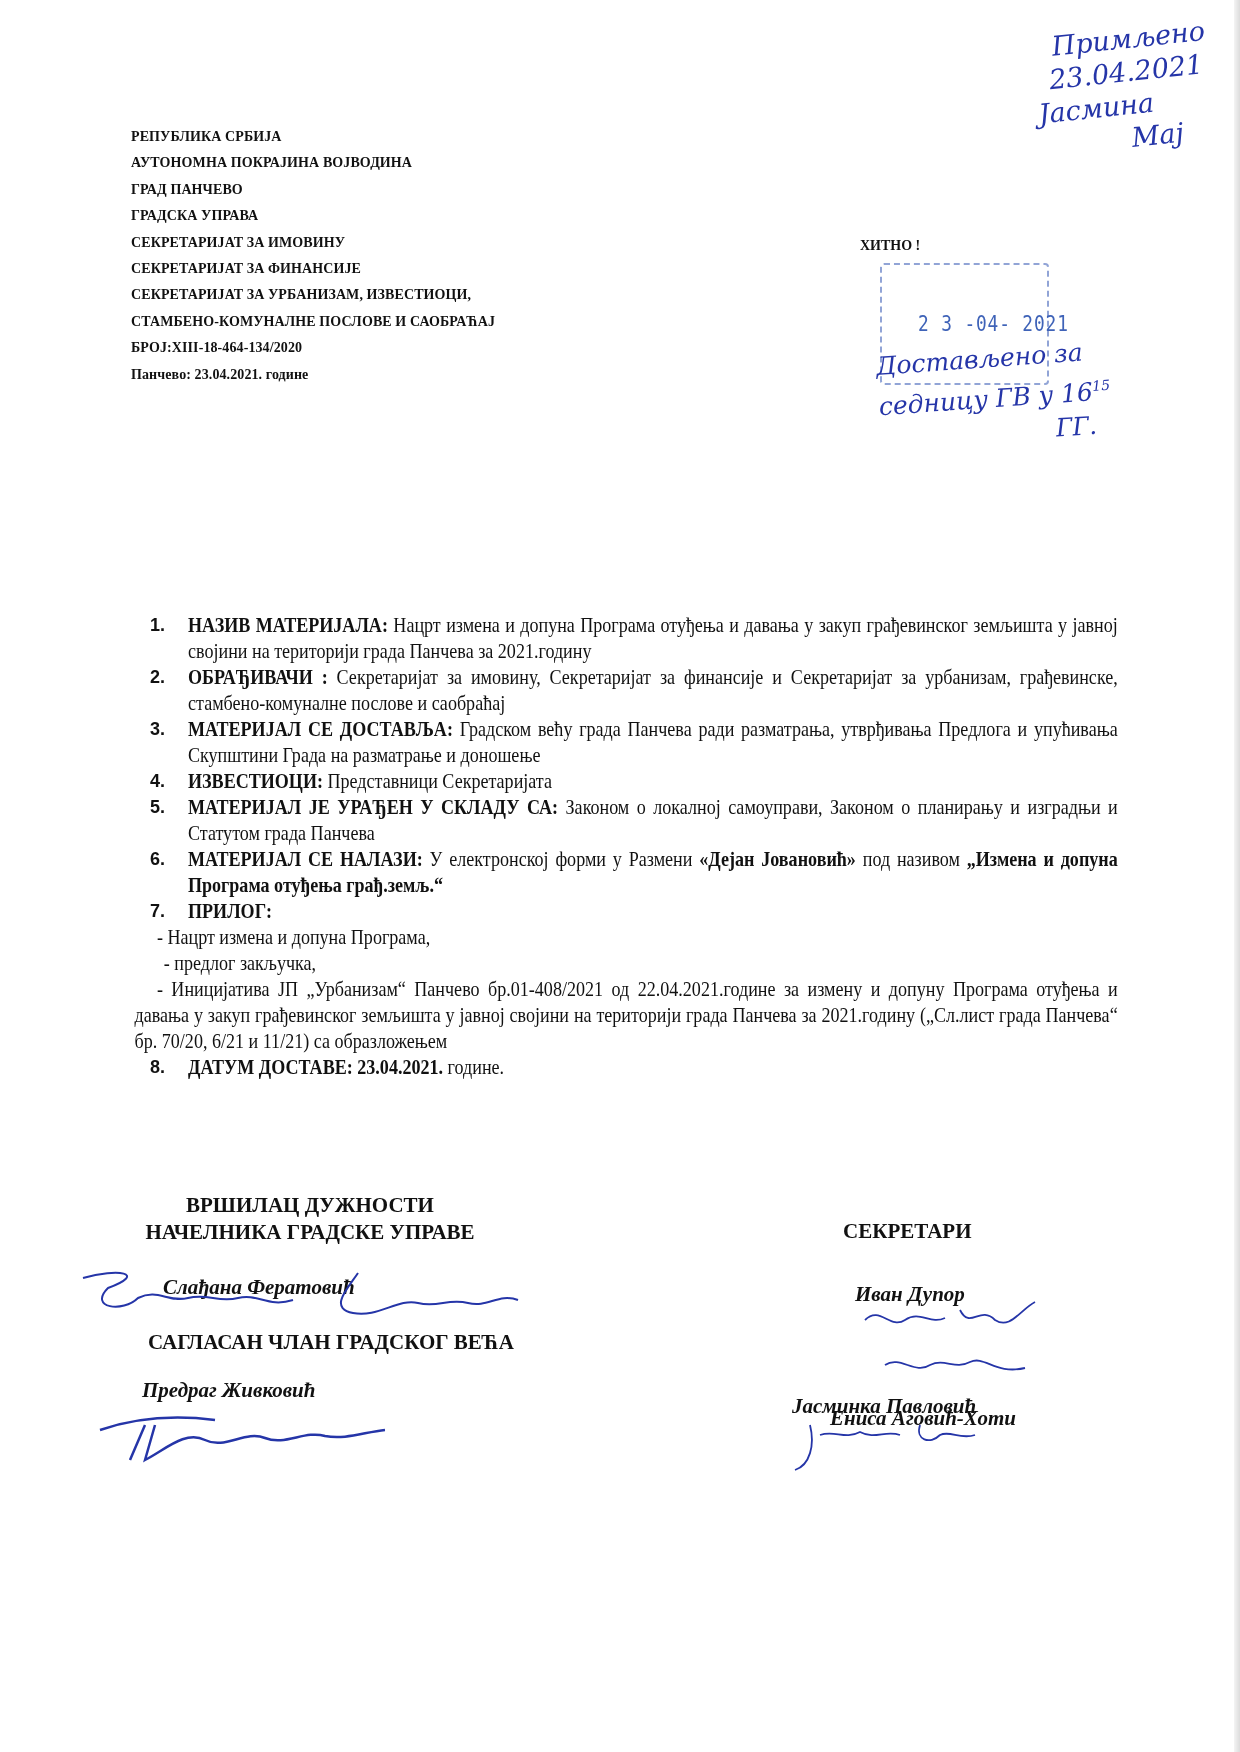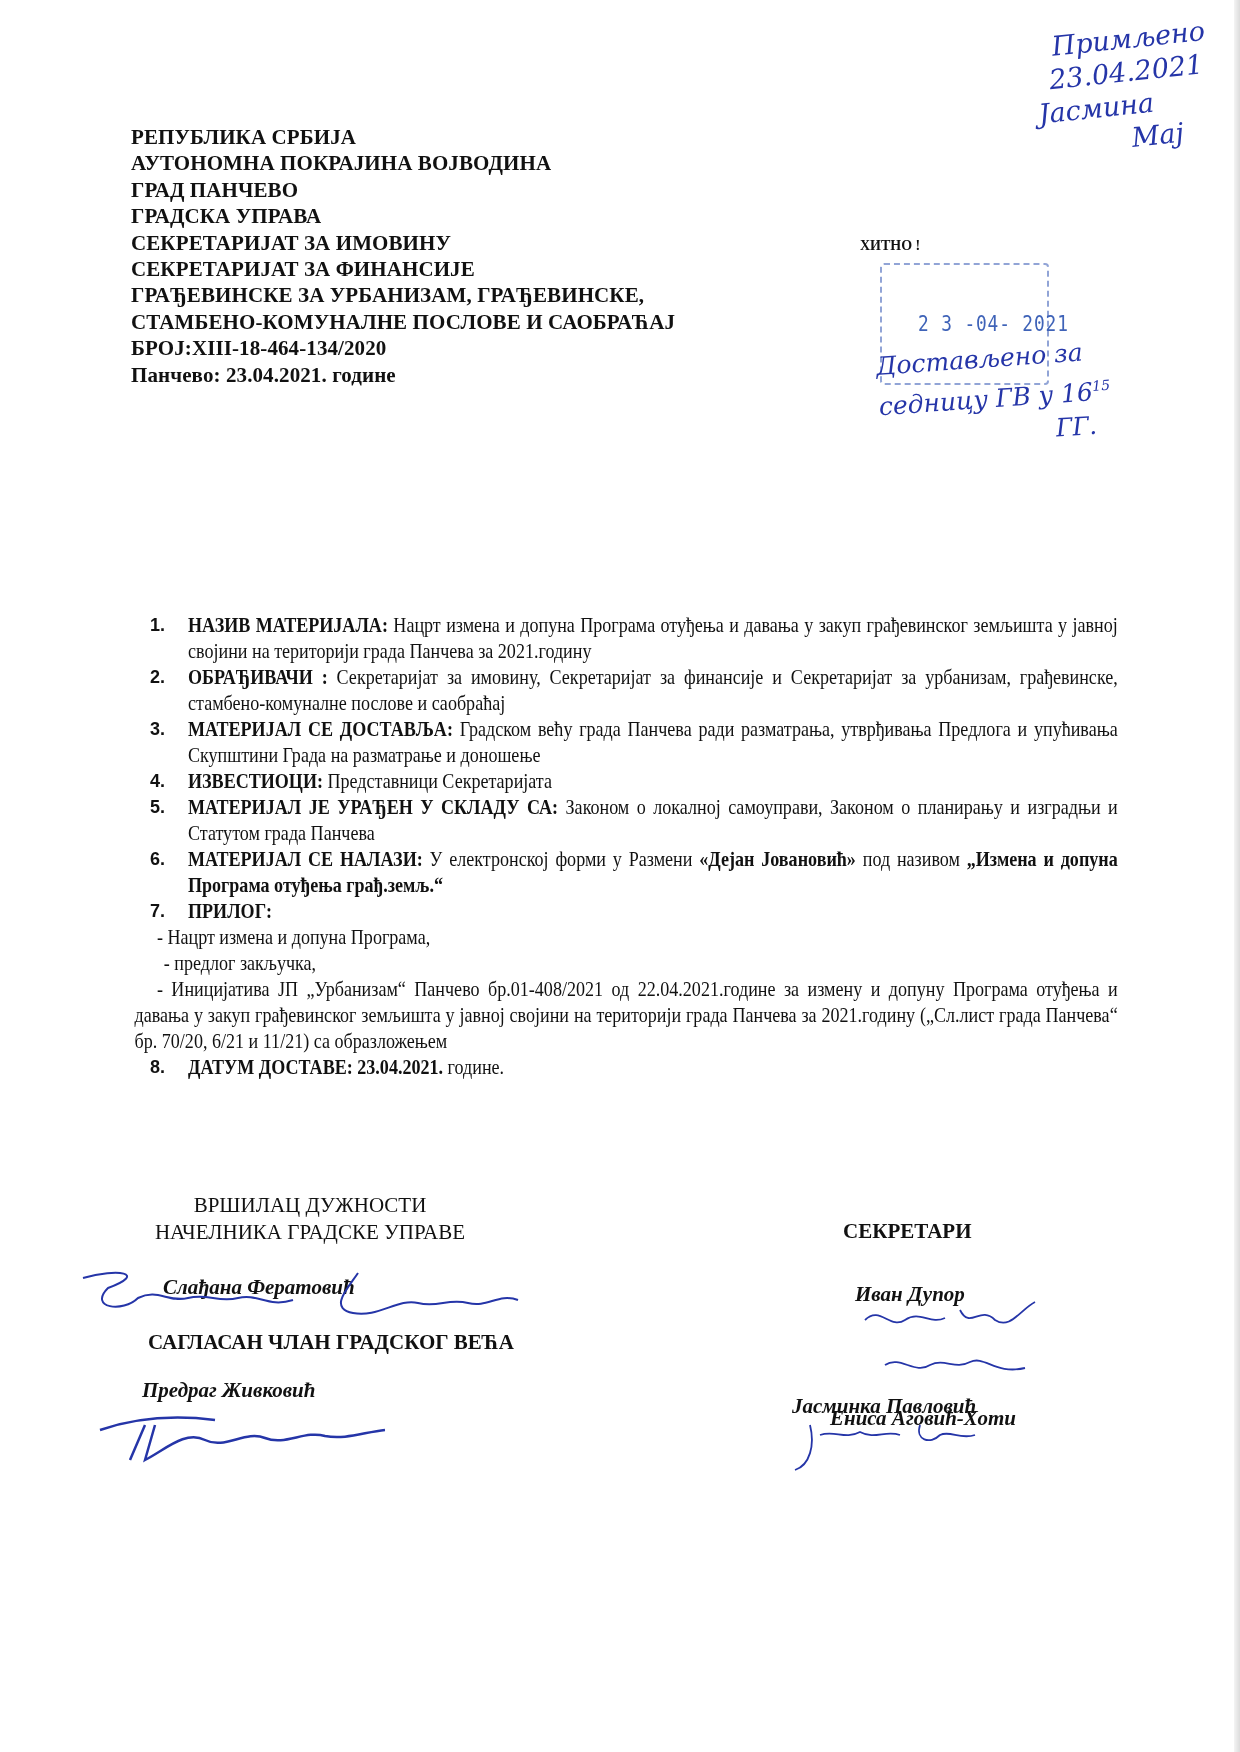--- a/index.html
+++ b/index.html
@@ -1,31 +1,31 @@
 <!DOCTYPE html>
 <html><head>
 <meta charset="utf-8">
 <style>
   html, body { margin:0; padding:0; background:#ffffff; }
   body { width:1240px; height:1752px; position:relative; overflow:hidden; font-family:"Liberation Serif", "DejaVu Serif", serif; color:#111; }
   .page { position:absolute; left:0; top:0; width:1240px; height:1752px; background:#fff; }
   .edge { position:absolute; right:0; top:0; width:6px; height:1752px; background:linear-gradient(to right,#f4f4f4,#dcdcdc); }
-  .hdr { position:absolute; left:131px; top:124px; font-weight:bold; font-size:21px; line-height:26.4px; letter-spacing:0.1px; }
+  .hdr { position:absolute; left:131px; top:124px; font-weight:bold; font-size:14px; line-height:26.4px; letter-spacing:0.1px; }
   .hdr div { white-space:nowrap; }
   .urgent { position:absolute; left:860px; top:238px; font-weight:bold; font-size:14px; }
   .addressee { position:absolute; left:182px; top:500px; font-weight:bold; font-size:21px; letter-spacing:0.2px; }
   .list { position:absolute; left:150px; top:612px; width:970px; font-size:21px; line-height:26px; }
   .item { position:relative; padding-left:38px; }
   .item .num { position:absolute; left:0; top:0; font-family:"Liberation Sans", sans-serif; font-weight:bold; font-size:18px; }
   .item .lbl { font-weight:bold; }
   .cond { transform:scaleX(0.86); transform-origin:left top; width:116%; display:block; text-align:justify; }
   .sub { padding-left:10px; }
   .para { margin-left:-18px; text-align:justify; }
   .b { font-weight:bold; }
-  .sig-left-title { position:absolute; left:145px; top:1192px; font-weight:normal; font-size:21px; line-height:27px; text-align:center; width:330px; }
+  .sig-left-title { position:absolute; left:145px; top:1192px; font-weight:bold; font-size:21px; line-height:27px; text-align:center; width:330px; }
   .sig-right-title { position:absolute; left:843px; top:1219px; font-weight:bold; font-size:21px; }
   .signame { position:absolute; font-weight:bold; font-style:italic; font-size:21px; white-space:nowrap; }
   .role { position:absolute; font-weight:bold; font-size:21px; white-space:nowrap; }
   .ink { position:absolute; color:#2535a8; font-family:"DejaVu Serif", serif; font-style:italic; }
   .stamp { position:absolute; left:880px; top:263px; width:165px; height:118px; border:2px dashed #6d86c9; border-radius:4px; opacity:0.75; }
   .stamp-date { position:absolute; left:918px; top:312px; color:#3f63b8; font-family:"DejaVu Sans Mono", monospace; font-size:21px; letter-spacing:1px; transform:scaleX(0.85); transform-origin:left top; }
   svg.scribble { position:absolute; overflow:visible; }
 </style>
 </head>
 <body>
@@ -33,21 +33,21 @@
 <div class="page">
   <div class="edge"></div>
 
   <div class="hdr">
     <div>РЕПУБЛИКА СРБИЈА</div>
     <div>АУТОНОМНА ПОКРАЈИНА ВОЈВОДИНА</div>
     <div>ГРАД ПАНЧЕВО</div>
     <div>ГРАДСКА УПРАВА</div>
     <div>СЕКРЕТАРИЈАТ ЗА ИМОВИНУ</div>
     <div>СЕКРЕТАРИЈАТ ЗА ФИНАНСИЈЕ</div>
-    <div>ГРАЂЕВИНСКЕ ЗА УРБАНИЗАМ, ГРАЂЕВИНСКЕ,</div>
+    <div>СЕКРЕТАРИЈАТ ЗА УРБАНИЗАМ, ИЗВЕСТИОЦИ,</div>
     <div>СТАМБЕНО-КОМУНАЛНЕ ПОСЛОВЕ И САОБРАЋАЈ</div>
     <div>БРОЈ:XIII-18-464-134/2020</div>
     <div>Панчево: 23.04.2021. године</div>
   </div>
 
   <div class="ink" style="left:1050px; top:30px; font-size:27px; line-height:33px; transform:rotate(-6deg); transform-origin:left top;">
     <div>Примљено</div>
     <div style="margin-left:-6px;">23.04.2021</div>
     <div style="margin-left:-20px;">Јасмина</div>
     <div style="margin-left:70px;">Мај</div>

